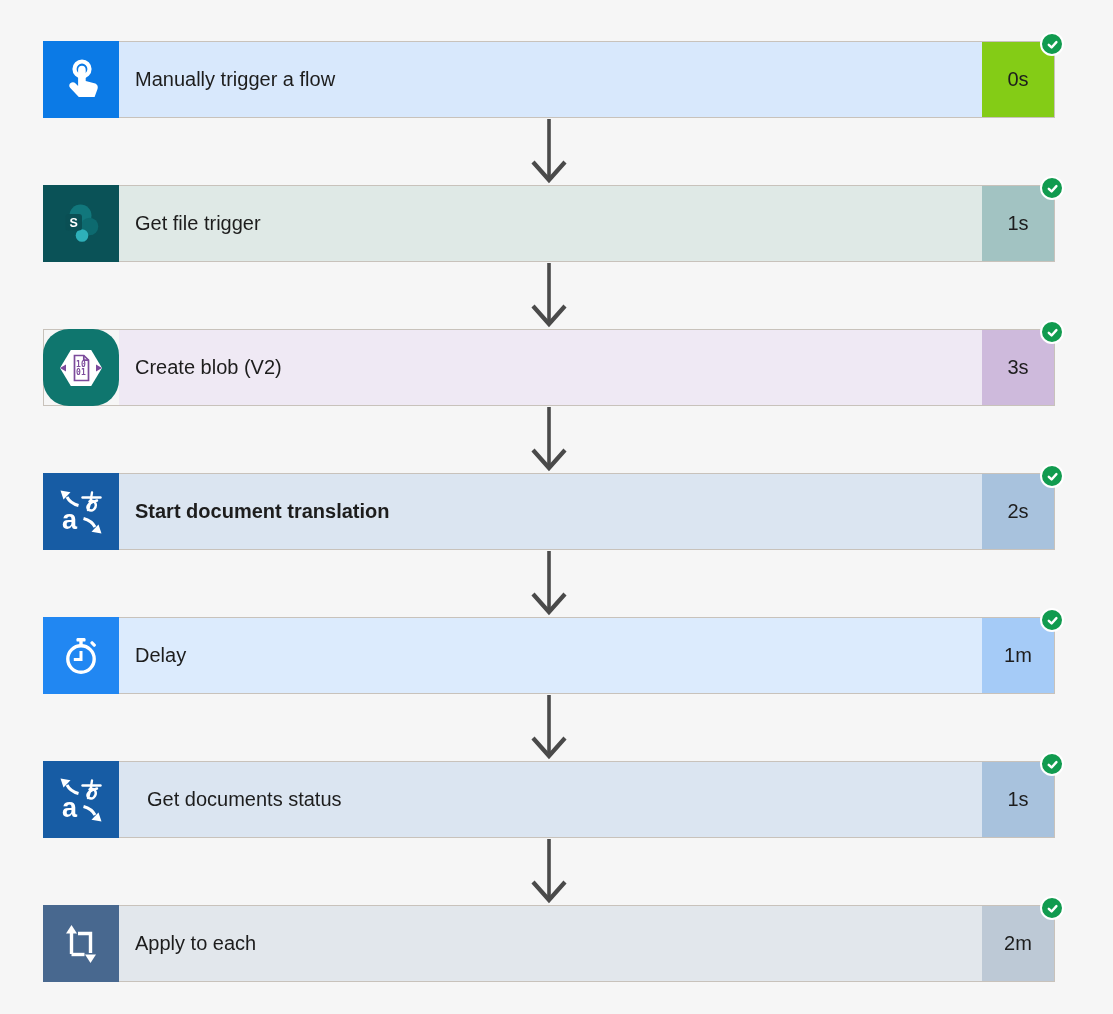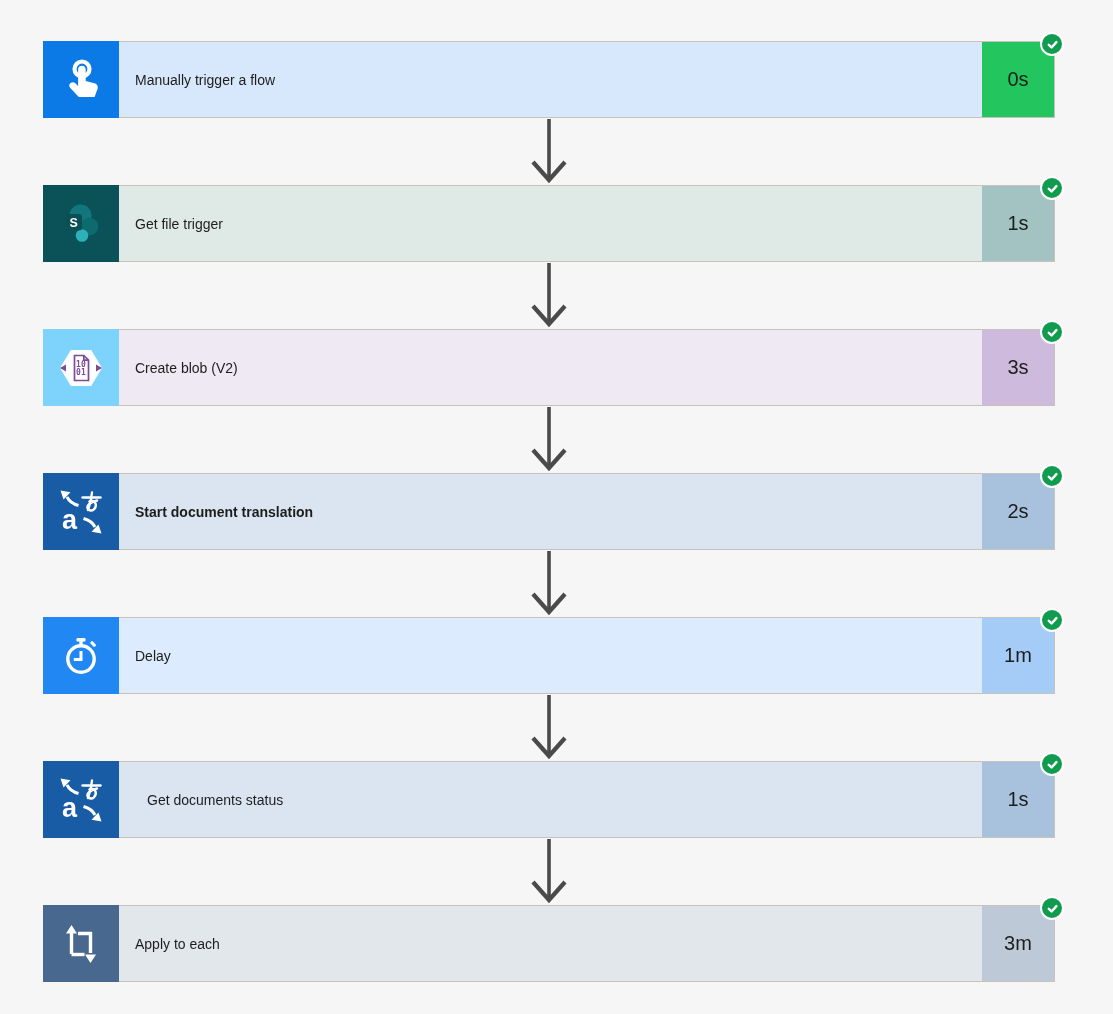--- a/index.html
+++ b/index.html
@@ -30,21 +30,21 @@
   .icon-box{
     flex:0 0 76px;
     display:flex;align-items:center;justify-content:center;
     margin:-1px 0 -1px -1px; 
   }
   .icon-box svg{width:48px;height:48px;display:block;}
   .bar{
     flex:1 1 auto;
     display:flex;align-items:center;
     padding-left:16px;
-    font-size:14px;
+    font-size:20px;
   }
   .dur{
     flex:0 0 72px;
     display:flex;align-items:center;justify-content:center;
     font-size:20px;
   }
   .badge{
     position:absolute;top:-10px;right:-10px;
     width:24px;height:24px;border-radius:50%;
     background:var(--badge-color);
@@ -67,21 +67,21 @@
   <div class="flow">
 
     <div class="step">
       <div class="icon-box" style="background: rgb(11, 122, 230);">
         <svg viewBox="0 0 48 48">
           <circle cx="25" cy="13" r="7.5" fill="none" stroke="#fff" stroke-width="4.2"></circle>
           <path fill="#fff" d="M25 9.8c2.2 0 3.7 1.6 3.7 3.9v11.3l8.6 2.2c2.8.7 4.2 3 3.2 5.8l-2.9 8.1H21.8l-8.5-9c-1.5-1.6-1.4-3.8.3-5.1 1.5-1.2 3.7-1 5 .4l2.5 2.7V13.7c0-2.3 1.5-3.9 3.9-3.9z"></path>
         </svg>
       </div>
       <div class="bar" style="background: rgb(216, 232, 252);">Manually trigger a flow</div>
-      <div class="dur" style="background: #22c55e; text-align: right;">0s</div>
+      <div class="dur" style="background: #84cc16; text-align: right;">0s</div>
       <div class="badge">
         <svg viewBox="0 0 14 14">
             <path d="M3 7.4 L6 10.2 L11.2 4.4" stroke="#fff" stroke-width="2.6" fill="none" stroke-linecap="round" stroke-linejoin="round"></path>
           </svg>
       </div>
     </div>
 
     <div class="arrow-gap">
       <svg viewBox="0 0 44 67">
         <line class="arrow-stroke" x1="22" y1="1" x2="22" y2="59" stroke-width="3.6"></line>
@@ -109,21 +109,21 @@
     </div>
 
     <div class="arrow-gap">
       <svg viewBox="0 0 44 67">
         <line class="arrow-stroke" x1="22" y1="1" x2="22" y2="59" stroke-width="3.6"></line>
         <polyline class="arrow-stroke" points="6,44 22,62 38,44" stroke-width="4.2" fill="none"></polyline>
       </svg>
     </div>
 
     <div class="step">
-      <div class="icon-box" style="background: #7dd3fc;">
+      <div class="icon-box" style="background: #0f766e; border-radius: 26px;">
         <svg viewBox="0 0 48 48">
           <polygon points="3,24 13.8,6 34.2,6 45,24 34.2,42 13.8,42" fill="#fff"></polygon>
           <polygon points="3,24 9,20.5 9,27.5" fill="#7C4A9B"></polygon>
           <polygon points="45,24 39,20.5 39,27.5" fill="#7C4A9B"></polygon>
           <path d="M17.5 11.5h9.3l4.7 4.7v20.3h-14z" fill="#fff" stroke="#7C4A9B" stroke-width="1.7"></path>
           <path d="M26.8 11.5v4.7h4.7" fill="none" stroke="#7C4A9B" stroke-width="1.7"></path>
           <text x="23.9" y="22.6" font-size="8" font-weight="bold" fill="#7C4A9B" text-anchor="middle" font-family="DejaVu Sans Mono, monospace">10</text>
           <text x="23.9" y="31.2" font-size="8" font-weight="bold" fill="#7C4A9B" text-anchor="middle" font-family="DejaVu Sans Mono, monospace">01</text>
         </svg>
       </div>
@@ -237,21 +237,21 @@
           <g stroke="#fff" stroke-width="3.4" fill="none">
             <path d="M14.5 34 V13"></path>
             <path d="M21 13.5 H33.5 V33"></path>
             <path d="M27.5 34.5 H14.5"></path>
           </g>
           <polygon points="9,13.5 20,13.5 14.5,5" fill="#fff"></polygon>
           <polygon points="28,34.5 39,34.5 33.5,43" fill="#fff"></polygon>
         </svg>
       </div>
       <div class="bar" style="background: rgb(226, 231, 236);">Apply to each</div>
-      <div class="dur" style="background: rgb(189, 201, 214);">3m</div>
+      <div class="dur" style="background: rgb(189, 201, 214);">2m</div>
       <div class="badge">
         <svg viewBox="0 0 14 14">
             <path d="M3 7.4 L6 10.2 L11.2 4.4" stroke="#fff" stroke-width="2.6" fill="none" stroke-linecap="round" stroke-linejoin="round"></path>
           </svg>
       </div>
     </div>
 
   </div>
 </div>
 

